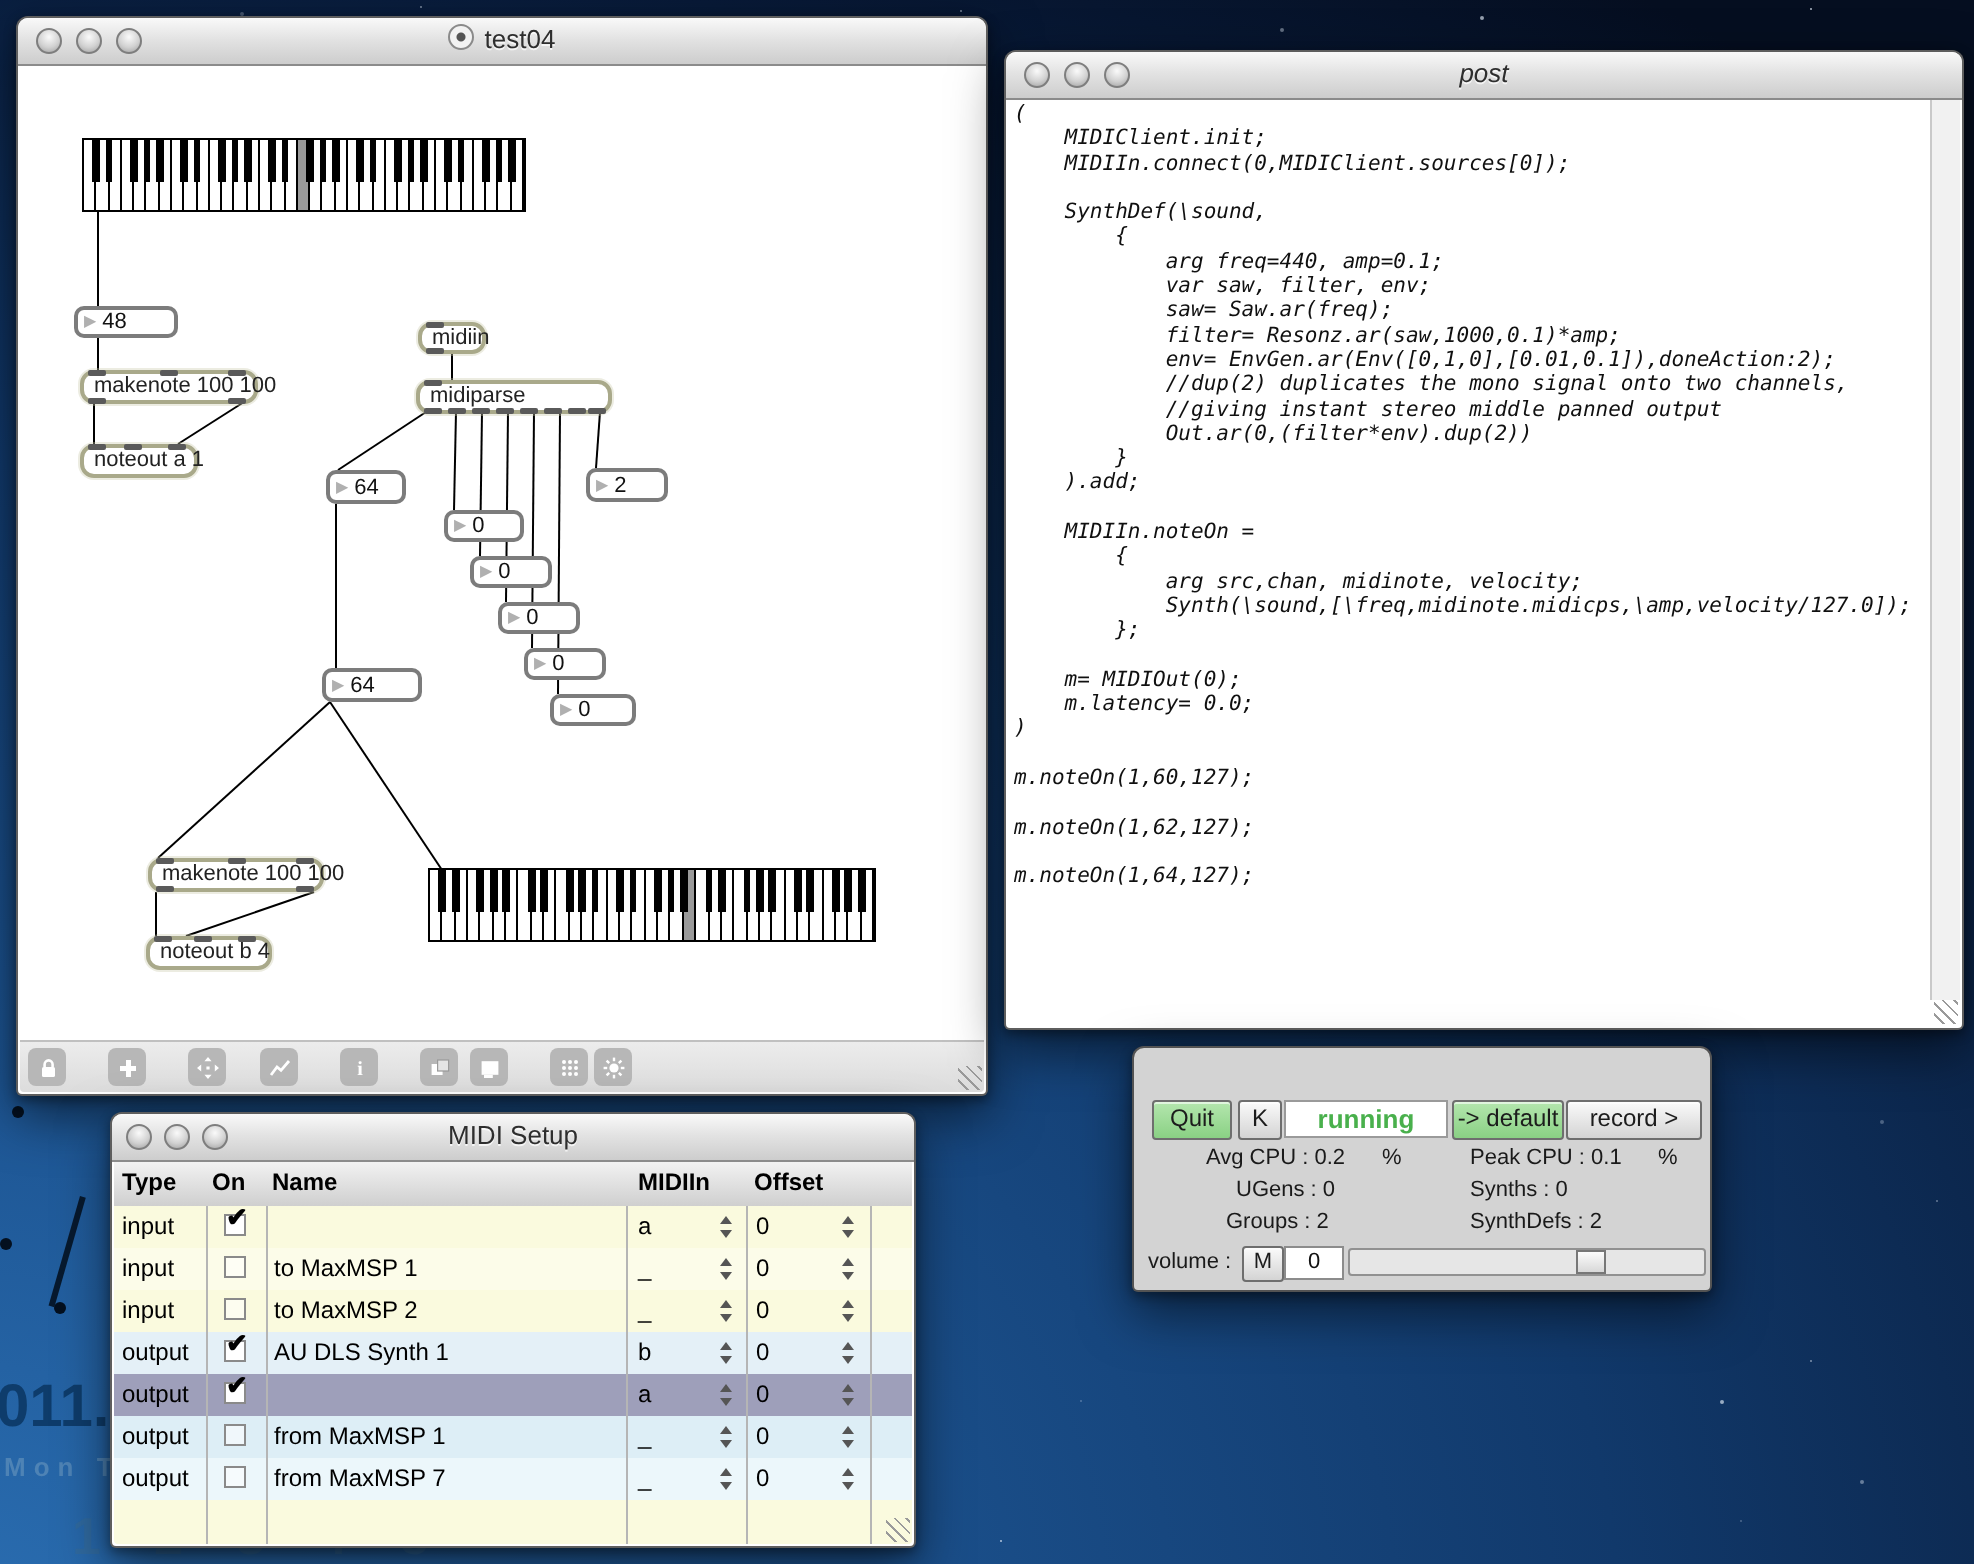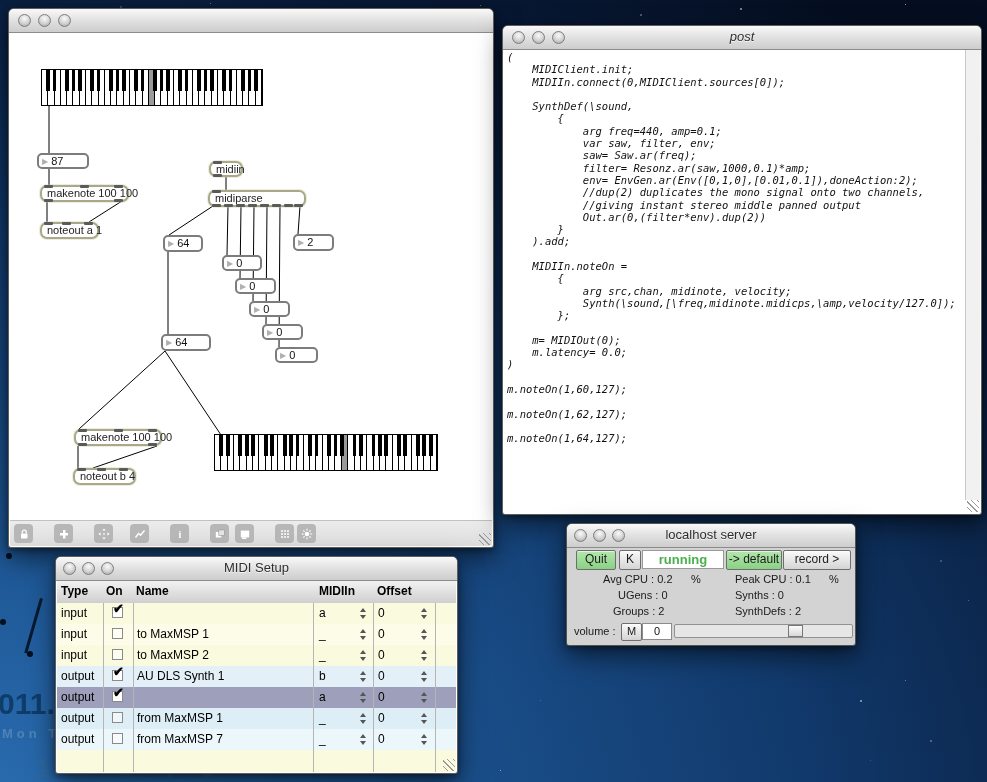--- a/index.html
+++ b/index.html
@@ -124,20 +124,23 @@
     <div class="wp-date" style="left: 118px; top: 753px;">3</div>
     <div class="wp-date" style="left: 159px; top: 753px;">4</div>
     <div class="wp-date" style="left: 200px; top: 753px;">5</div>
   </div>
 
 <div class="window" id="win-patcher" style="left:8px;top:8px;width:484px;height:538px;">
   <div class="titlebar">
     <div class="tl" style="left:9px;"></div>
     <div class="tl" style="left:29px;"></div>
     <div class="tl" style="left:49px;"></div>
+    <div class="title">
+      <span style="display:inline-block;width:11px;height:11px;border-radius:50%;border:1px solid #8a8a8a;background:radial-gradient(circle,#555 2px,#f2f2f2 2.5px);vertical-align:-1px;margin-right:5px;"></span><span>test04</span>
+    </div>
   </div>
   <div id="patcher-canvas">
       <svg width="481" height="487" id="cords">
         <line x1="39" y1="73" x2="39" y2="120" stroke="#000" stroke-width="1"></line>
         <line x1="39" y1="135" x2="39" y2="152" stroke="#000" stroke-width="1"></line>
         <line x1="37" y1="168" x2="37" y2="189" stroke="#000" stroke-width="1"></line>
         <line x1="112" y1="168" x2="79" y2="189" stroke="#000" stroke-width="1"></line>
         <line x1="216" y1="143" x2="216" y2="157" stroke="#000" stroke-width="1"></line>
         <line x1="203" y1="173" x2="159" y2="202" stroke="#000" stroke-width="1"></line>
         <line x1="218" y1="173" x2="217" y2="222" stroke="#000" stroke-width="1"></line>
@@ -269,21 +272,21 @@
         <div class="bkey" style="left: 143.983px; width: 3.80571px; height: 60%;"></div>
         <div class="bkey" style="left: 156.669px; width: 3.80571px; height: 60%;"></div>
         <div class="bkey" style="left: 163.011px; width: 3.80571px; height: 60%;"></div>
         <div class="bkey" style="left: 169.354px; width: 3.80571px; height: 60%;"></div>
         <div class="bkey" style="left: 182.04px; width: 3.80571px; height: 60%;"></div>
         <div class="bkey" style="left: 188.383px; width: 3.80571px; height: 60%;"></div>
         <div class="bkey" style="left: 201.069px; width: 3.80571px; height: 60%;"></div>
         <div class="bkey" style="left: 207.411px; width: 3.80571px; height: 60%;"></div>
         <div class="bkey" style="left: 213.754px; width: 3.80571px; height: 60%;"></div>
       </div>
-      <div class="num" style="left: 27px; top: 120px; width: 52px; height: 16px; line-height: 12px;"><span class="tri">▶</span><span>87</span></div>
+      <div class="num" style="left: 27px; top: 120px; width: 52px; height: 16px; line-height: 12px;"><span class="tri">▶</span><span>48</span></div>
       <div class="obj" style="left: 30px; top: 152px; width: 89px; height: 17px; line-height: 13px;"><span>makenote 100 100</span><div class="dash" style="left: 2px; top: -2px;"></div><div class="dash" style="left: 38px; top: -2px;"></div><div class="dash" style="left: 72px; top: -2px;"></div><div class="dash" style="left: 2px; bottom: -2px;"></div><div class="dash" style="left: 72px; bottom: -2px;"></div></div>
       <div class="obj" style="left: 30px; top: 189px; width: 59px; height: 17px; line-height: 13px;"><span>noteout a 1</span><div class="dash" style="left: 2px; top: -2px;"></div><div class="dash" style="left: 20px; top: -2px;"></div><div class="dash" style="left: 42px; top: -2px;"></div></div>
       <div class="obj" style="left: 199px; top: 128px; width: 34px; height: 16px; line-height: 12px;"><span>midiin</span><div class="dash" style="left: 2px; top: -2px;"></div><div class="dash" style="left: 2px; bottom: -2px;"></div></div>
       <div class="obj" style="left: 198px; top: 157px; width: 98px; height: 17px; line-height: 13px;"><span>midiparse</span><div class="dash" style="left: 2px; top: -2px;"></div><div class="dash" style="left: 2px; bottom: -2px;"></div><div class="dash" style="left: 14px; bottom: -2px;"></div><div class="dash" style="left: 26px; bottom: -2px;"></div><div class="dash" style="left: 38px; bottom: -2px;"></div><div class="dash" style="left: 50px; bottom: -2px;"></div><div class="dash" style="left: 62px; bottom: -2px;"></div><div class="dash" style="left: 74px; bottom: -2px;"></div><div class="dash" style="left: 84px; bottom: -2px;"></div></div>
       <div class="num" style="left: 153px; top: 202px; width: 40px; height: 17px; line-height: 13px;"><span class="tri">▶</span><span>64</span></div>
       <div class="num" style="left: 283px; top: 201px; width: 41px; height: 17px; line-height: 13px;"><span class="tri">▶</span><span>2</span></div>
       <div class="num" style="left: 212px; top: 222px; width: 40px; height: 16px; line-height: 12px;"><span class="tri">▶</span><span>0</span></div>
       <div class="num" style="left: 225px; top: 245px; width: 41px; height: 16px; line-height: 12px;"><span class="tri">▶</span><span>0</span></div>
       <div class="num" style="left: 239px; top: 268px; width: 41px; height: 16px; line-height: 12px;"><span class="tri">▶</span><span>0</span></div>
       <div class="num" style="left: 252px; top: 291px; width: 41px; height: 16px; line-height: 12px;"><span class="tri">▶</span><span>0</span></div>
@@ -402,26 +405,20 @@
 m.noteOn(1,60,127);
 
 m.noteOn(1,62,127);
 
 m.noteOn(1,64,127);</pre>
   <div class="vscroll"></div>
   <div class="resize"></div>
 </div>
 
 <div class="window" id="win-server" style="left:566px;top:523px;width:288px;height:121px;">
-  <div class="titlebar">
-    <div class="tl" style="left:7px;"></div>
-    <div class="tl" style="left:26px;"></div>
-    <div class="tl" style="left:45px;"></div>
-    <div class="title">localhost server</div>
-  </div>
   <div class="srv-btn green" style="left:9px;top:26px;width:38px;">Quit</div>
   <div class="srv-btn" style="left:52px;top:26px;width:20px;">K</div>
   <div id="running-box" style="left:75px;top:26px;width:80px;height:17px;line-height:17px;">running</div>
   <div class="srv-btn green" style="left:159px;top:26px;width:54px;">-&gt; default</div>
   <div class="srv-btn" style="left:216px;top:26px;width:66px;">record &gt;</div>
   <div class="srv-stat" style="left:36px;top:49px;">Avg CPU : 0.2</div>
   <div class="srv-stat" style="left:124px;top:49px;">%</div>
   <div class="srv-stat" style="left:168px;top:49px;">Peak CPU : 0.1</div>
   <div class="srv-stat" style="left:262px;top:49px;">%</div>
   <div class="srv-stat" style="left:51px;top:65px;">UGens : 0</div>

